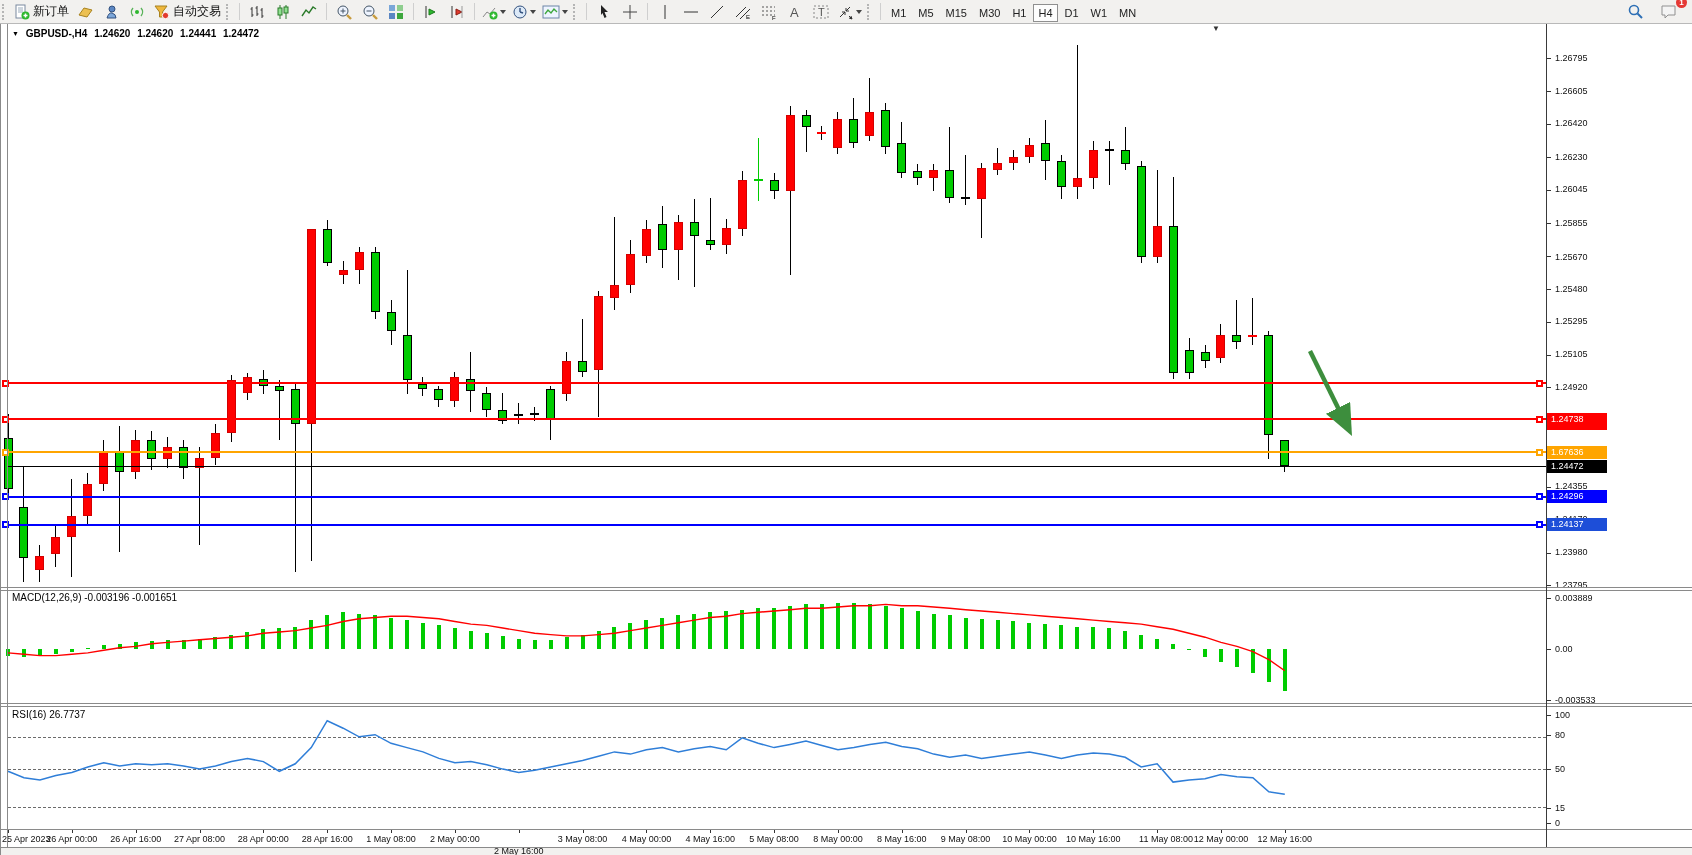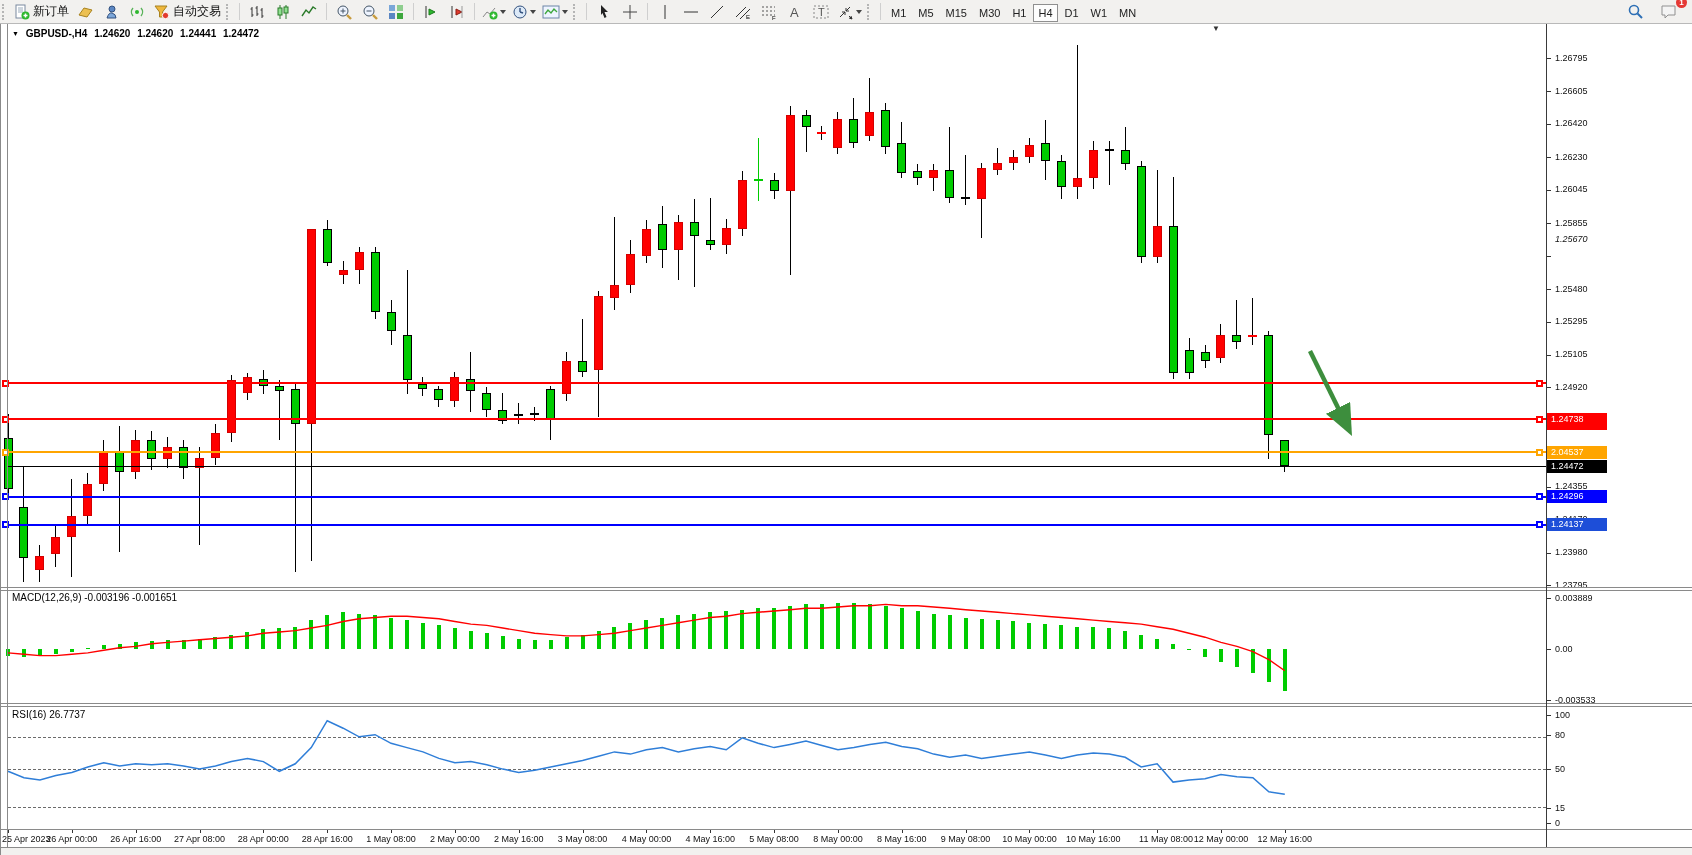--- a/index.html
+++ b/index.html
@@ -560,38 +560,38 @@
       <span>RSI(16)</span>
       <span>26.7737</span>
     </div>
   <div class="dashed-lv" style="top: 736.84px;"></div>
       <div class="dashed-lv" style="top: 769.15px;"></div>
       <div class="dashed-lv" style="top: 806.845px;"></div>
     </div>
   <div id="axis-price">
       <div class="badge" style="top: 376.835px; background: rgb(255, 0, 0); margin-top: 40px;">1.24943</div>
       <div class="badge" style="top: 412.847px; background: rgb(255, 0, 0);">1.24738</div>
-      <div class="badge" style="top: 445.697px; background: rgb(255, 165, 0);">2.04537</div>
+      <div class="badge" style="top: 445.697px; background: rgb(255, 165, 0);">1.67636</div>
       <div class="badge" style="top: 490.492px; background: rgb(0, 0, 255);">1.24296</div>
       <div class="badge" style="top: 518.423px; background: #1d4ed8;">1.24137</div>
       <div class="badge" style="top: 459.574px; background: rgb(0, 0, 0);">1.24472</div>
       <div class="ptick" style="top: 58px;"></div>
       <div class="plabel" style="top: 52.5px;">1.26795</div>
       <div class="ptick" style="top: 91.3767px;"></div>
       <div class="plabel" style="top: 85.8767px;">1.26605</div>
       <div class="ptick" style="top: 123.875px;"></div>
       <div class="plabel" style="top: 118.375px;">1.26420</div>
       <div class="ptick" style="top: 157.252px;"></div>
       <div class="plabel" style="top: 151.752px;">1.26230</div>
       <div class="ptick" style="top: 189.75px;"></div>
       <div class="plabel" style="top: 184.25px;">1.26045</div>
       <div class="ptick" style="top: 223.127px;"></div>
       <div class="plabel" style="top: 217.627px;">1.25855</div>
       <div class="ptick" style="top: 255.625px;"></div>
-      <div class="plabel" style="top: 234px; font-style: italic;">1.25670</div>
+      <div class="plabel" style="top: 252px;">1.25670</div>
       <div class="ptick" style="top: 289.002px;"></div>
       <div class="plabel" style="top: 283.502px;">1.25480</div>
       <div class="ptick" style="top: 321.5px;"></div>
       <div class="plabel" style="top: 316px;">1.25295</div>
       <div class="ptick" style="top: 354.877px;"></div>
       <div class="plabel" style="top: 349.377px;">1.25105</div>
       <div class="ptick" style="top: 387.376px;"></div>
       <div class="plabel" style="top: 381.876px;">1.24920</div>
       <div class="ptick" style="top: 420.752px;"></div>
       <div class="plabel" style="top: 415.252px;">1.24730</div>
@@ -633,21 +633,21 @@
       <div class="tlabel" style="left: 199.52px; transform: translateX(-50%);">27 Apr 08:00</div>
       <div class="ttick" style="left: 263.36px;"></div>
       <div class="tlabel" style="left: 263.36px; transform: translateX(-50%);">28 Apr 00:00</div>
       <div class="ttick" style="left: 327.2px;"></div>
       <div class="tlabel" style="left: 327.2px; transform: translateX(-50%);">28 Apr 16:00</div>
       <div class="ttick" style="left: 391.04px;"></div>
       <div class="tlabel" style="left: 391.04px; transform: translateX(-50%);">1 May 08:00</div>
       <div class="ttick" style="left: 454.88px;"></div>
       <div class="tlabel" style="left: 454.88px; transform: translateX(-50%);">2 May 00:00</div>
       <div class="ttick" style="left: 518.72px;"></div>
-      <div class="tlabel" style="left: 518.72px; transform: translateX(-50%);">2 May 16:00</div>
+      <div class="tlabel" style="left: 518.72px; transform: translateX(-50%); margin-top: 12px;">2 May 16:00</div>
       <div class="ttick" style="left: 582.56px;"></div>
       <div class="tlabel" style="left: 582.56px; transform: translateX(-50%);">3 May 08:00</div>
       <div class="ttick" style="left: 646.4px;"></div>
       <div class="tlabel" style="left: 646.4px; transform: translateX(-50%);">4 May 00:00</div>
       <div class="ttick" style="left: 710.24px;"></div>
       <div class="tlabel" style="left: 710.24px; transform: translateX(-50%);">4 May 16:00</div>
       <div class="ttick" style="left: 774.08px;"></div>
       <div class="tlabel" style="left: 774.08px; transform: translateX(-50%);">5 May 08:00</div>
       <div class="ttick" style="left: 837.92px;"></div>
       <div class="tlabel" style="left: 837.92px; transform: translateX(-50%);">8 May 00:00</div>

